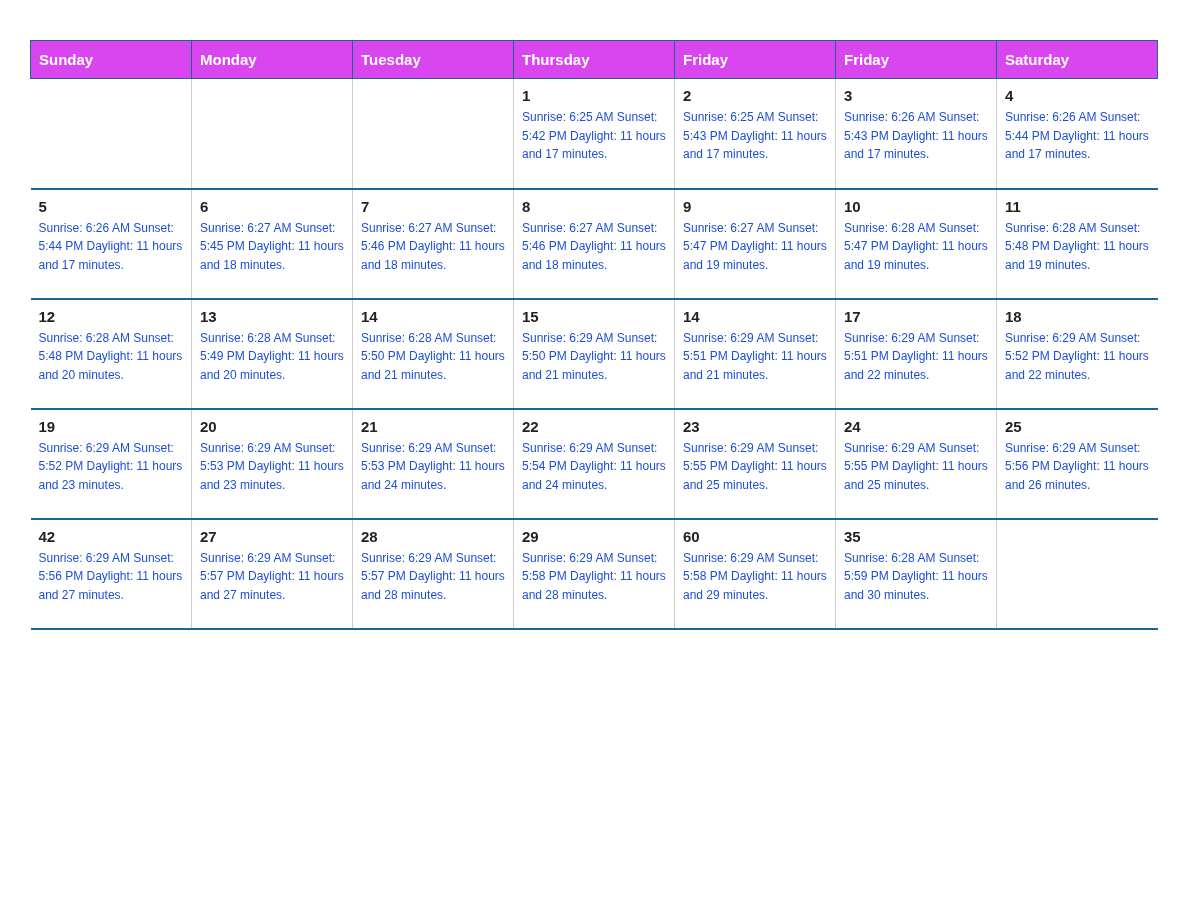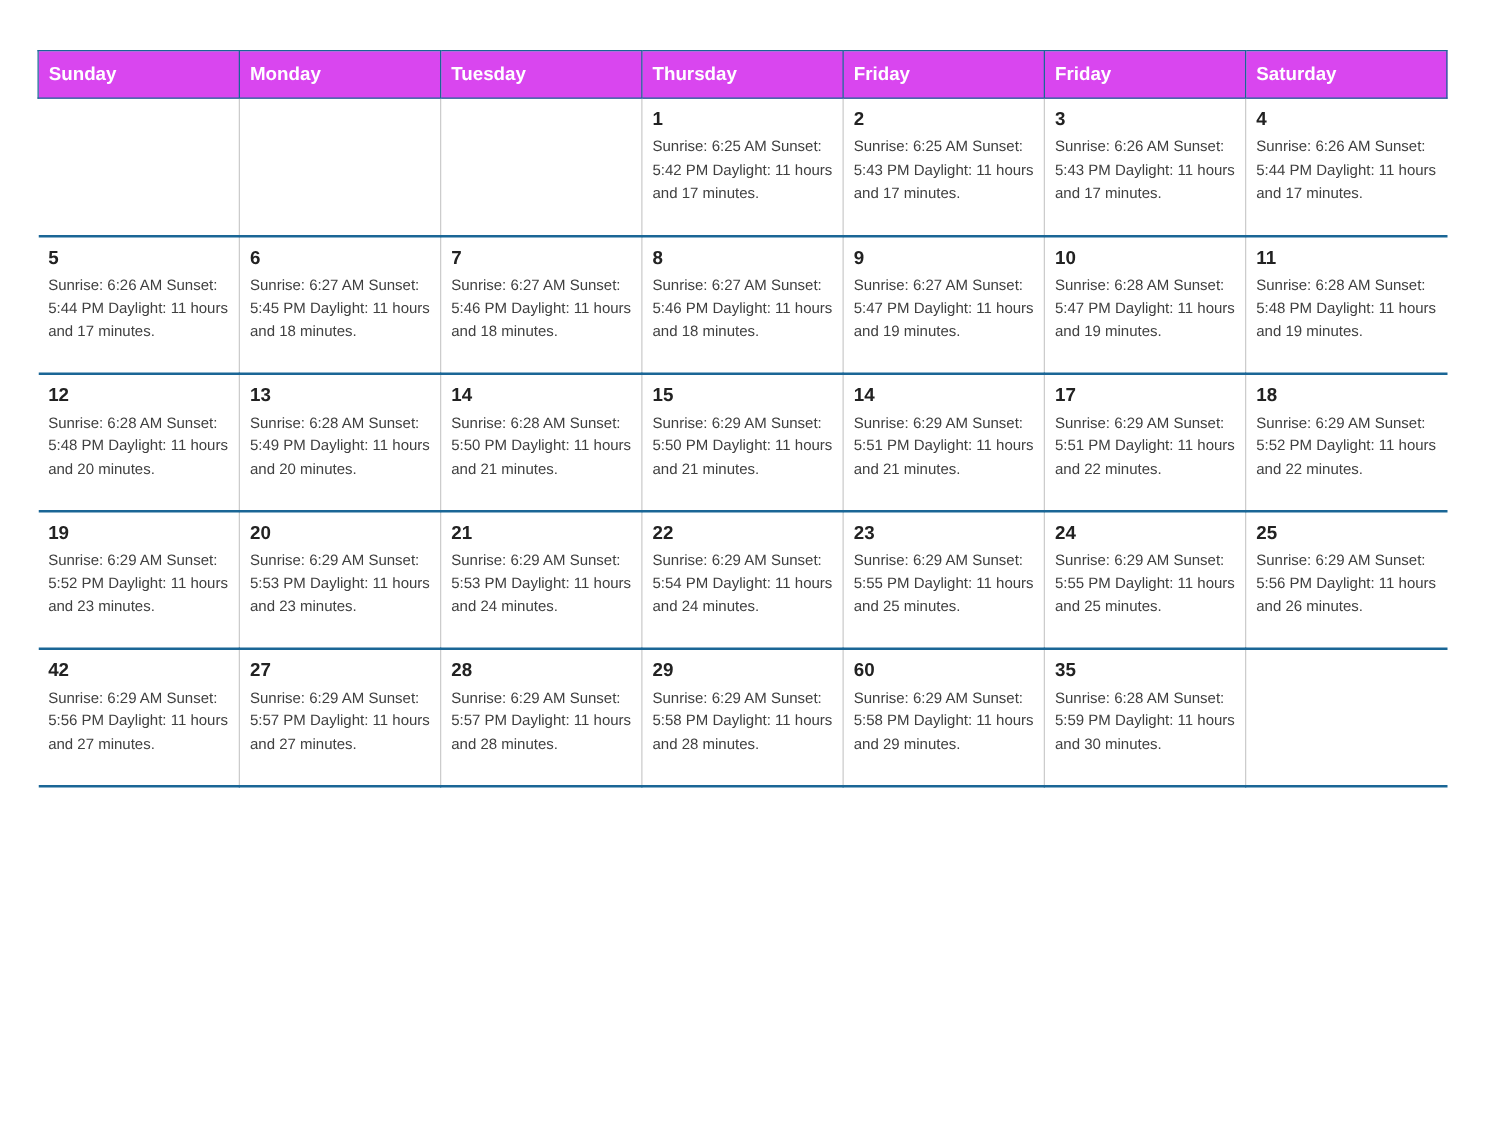--- a/index.html
+++ b/index.html
@@ -78,21 +78,21 @@
     }
     .day-number {
       font-size: 15px;
       font-weight: bold;
       color: #222;
       display: block;
       margin-bottom: 4px;
     }
     .day-info {
       font-size: 12px;
-      color: #404040;
+      color: #1d4ed8;
       line-height: 1.55;
     }
     .empty-cell {
       background: #fff;
     }
   </style>
 </head>
 <body>
 
 <div class="header">

